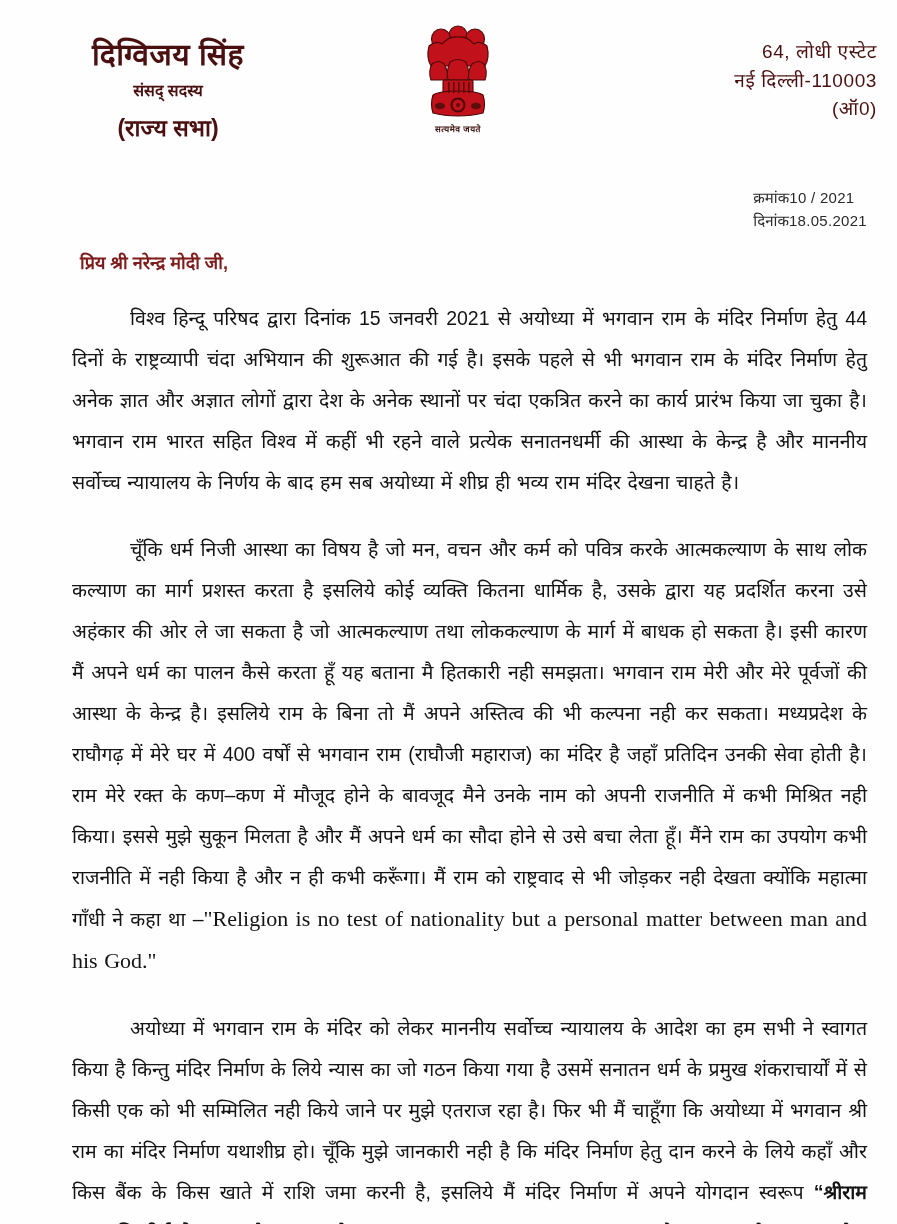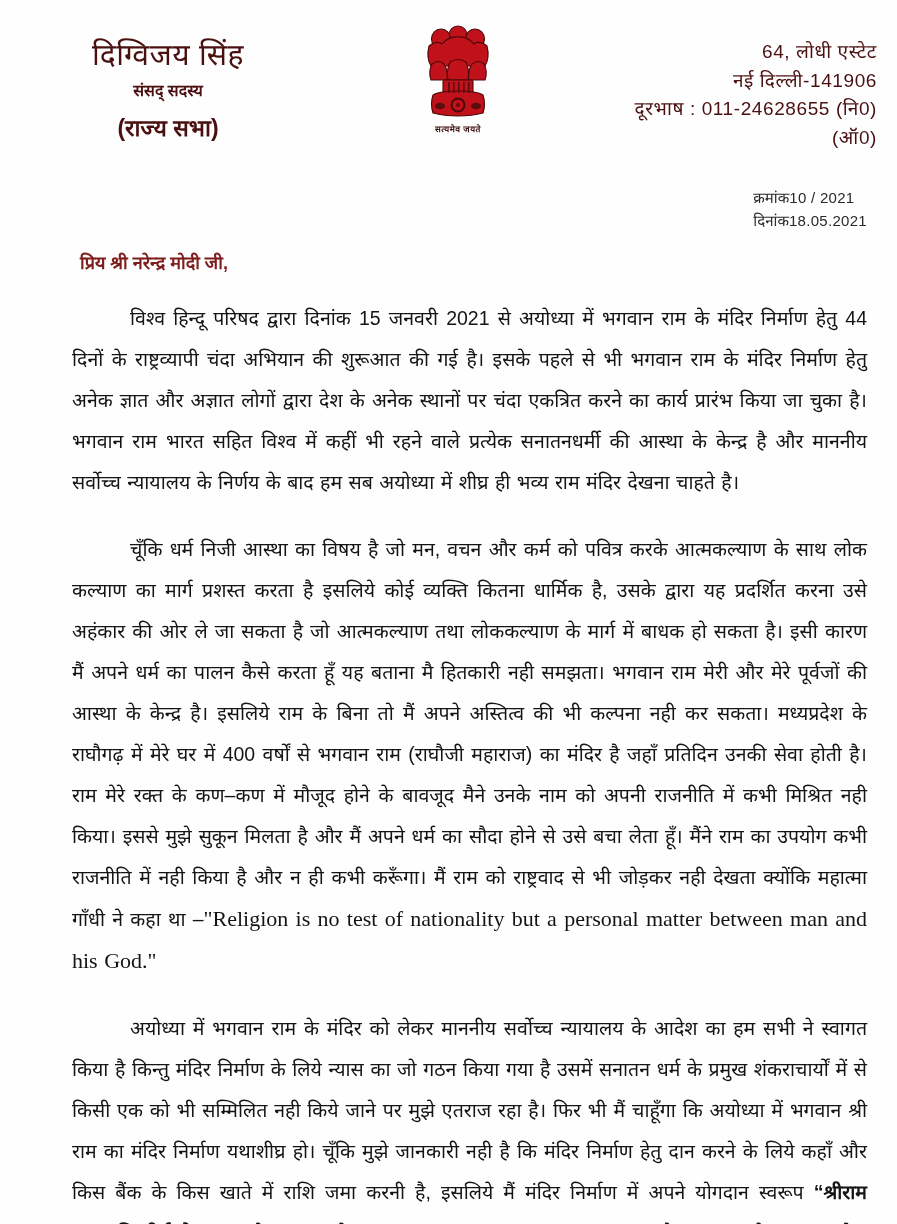--- a/index.html
+++ b/index.html
@@ -33,21 +33,21 @@
   .lh-name-block {
     position: absolute;
     left: 18px;
     top: 38px;
     width: 300px;
     text-align: center;
     color: #5c1414;
   }
   .lh-name {
     font-size: 30px;
-    font-weight: normal;
+    font-weight: bold;
     letter-spacing: 0.5px;
     line-height: 1.15;
     color: #4a1010;
   }
   .lh-sub1 {
     font-size: 16px;
     font-weight: bold;
     margin-top: 6px;
     color: #4a1010;
   }
@@ -186,22 +186,21 @@
           <rect x="37" y="58" width="1.6" height="11"></rect>
           <rect x="42" y="58" width="1.6" height="11"></rect>
           <rect x="47" y="58" width="1.6" height="11"></rect>
         </g>
       </svg>
       <div class="lh-emblem-motto">सत्यमेव जयते</div>
     </div>
 
     <div class="lh-address">
       <div class="lh-addr-line">64, लोधी एस्टेट</div>
-      <div class="lh-addr-line">नई दिल्ली-141906</div>
-      <div class="lh-addr-line">दूरभाष : 011-24628655 (नि0)</div>
+      <div class="lh-addr-line">नई दिल्ली-110003</div>
       <div class="lh-addr-line">(ऑ0)</div>
     </div>
   </div>
 
   <div class="ref-block">
     <div class="ref-line">
       <span class="ref-label">क्रमांक</span><span class="ref-value">10 / 2021</span>
     </div>
     <div class="ref-line">
       <span class="ref-label">दिनांक</span><span class="ref-value">18.05.2021</span>

